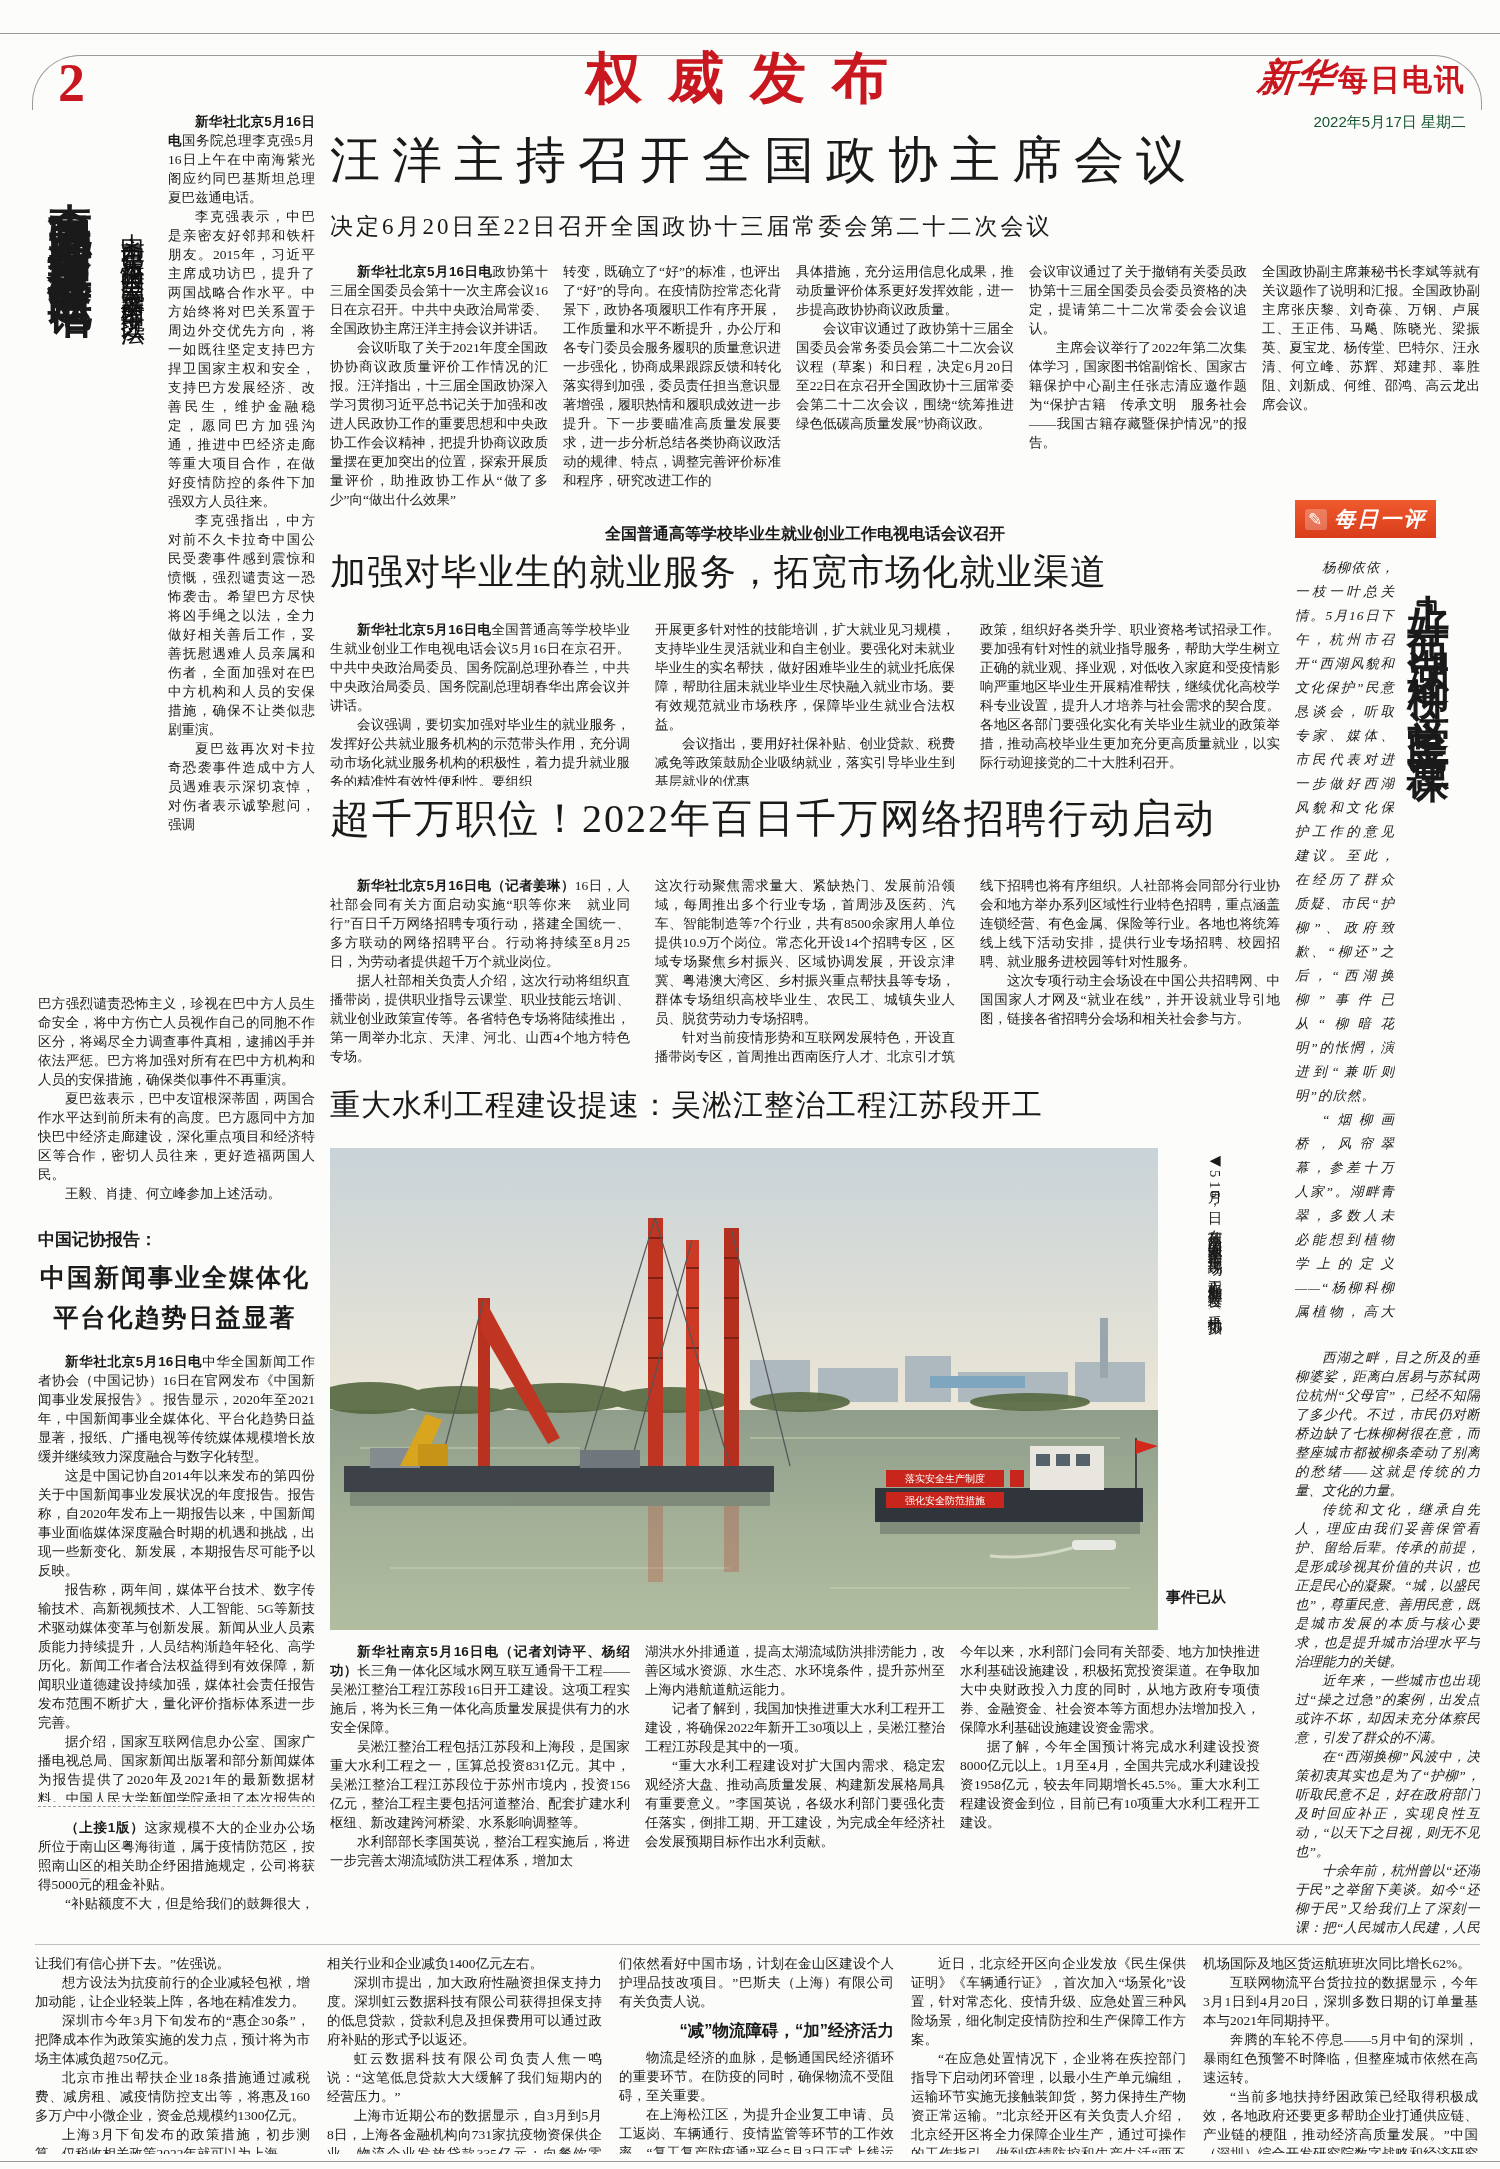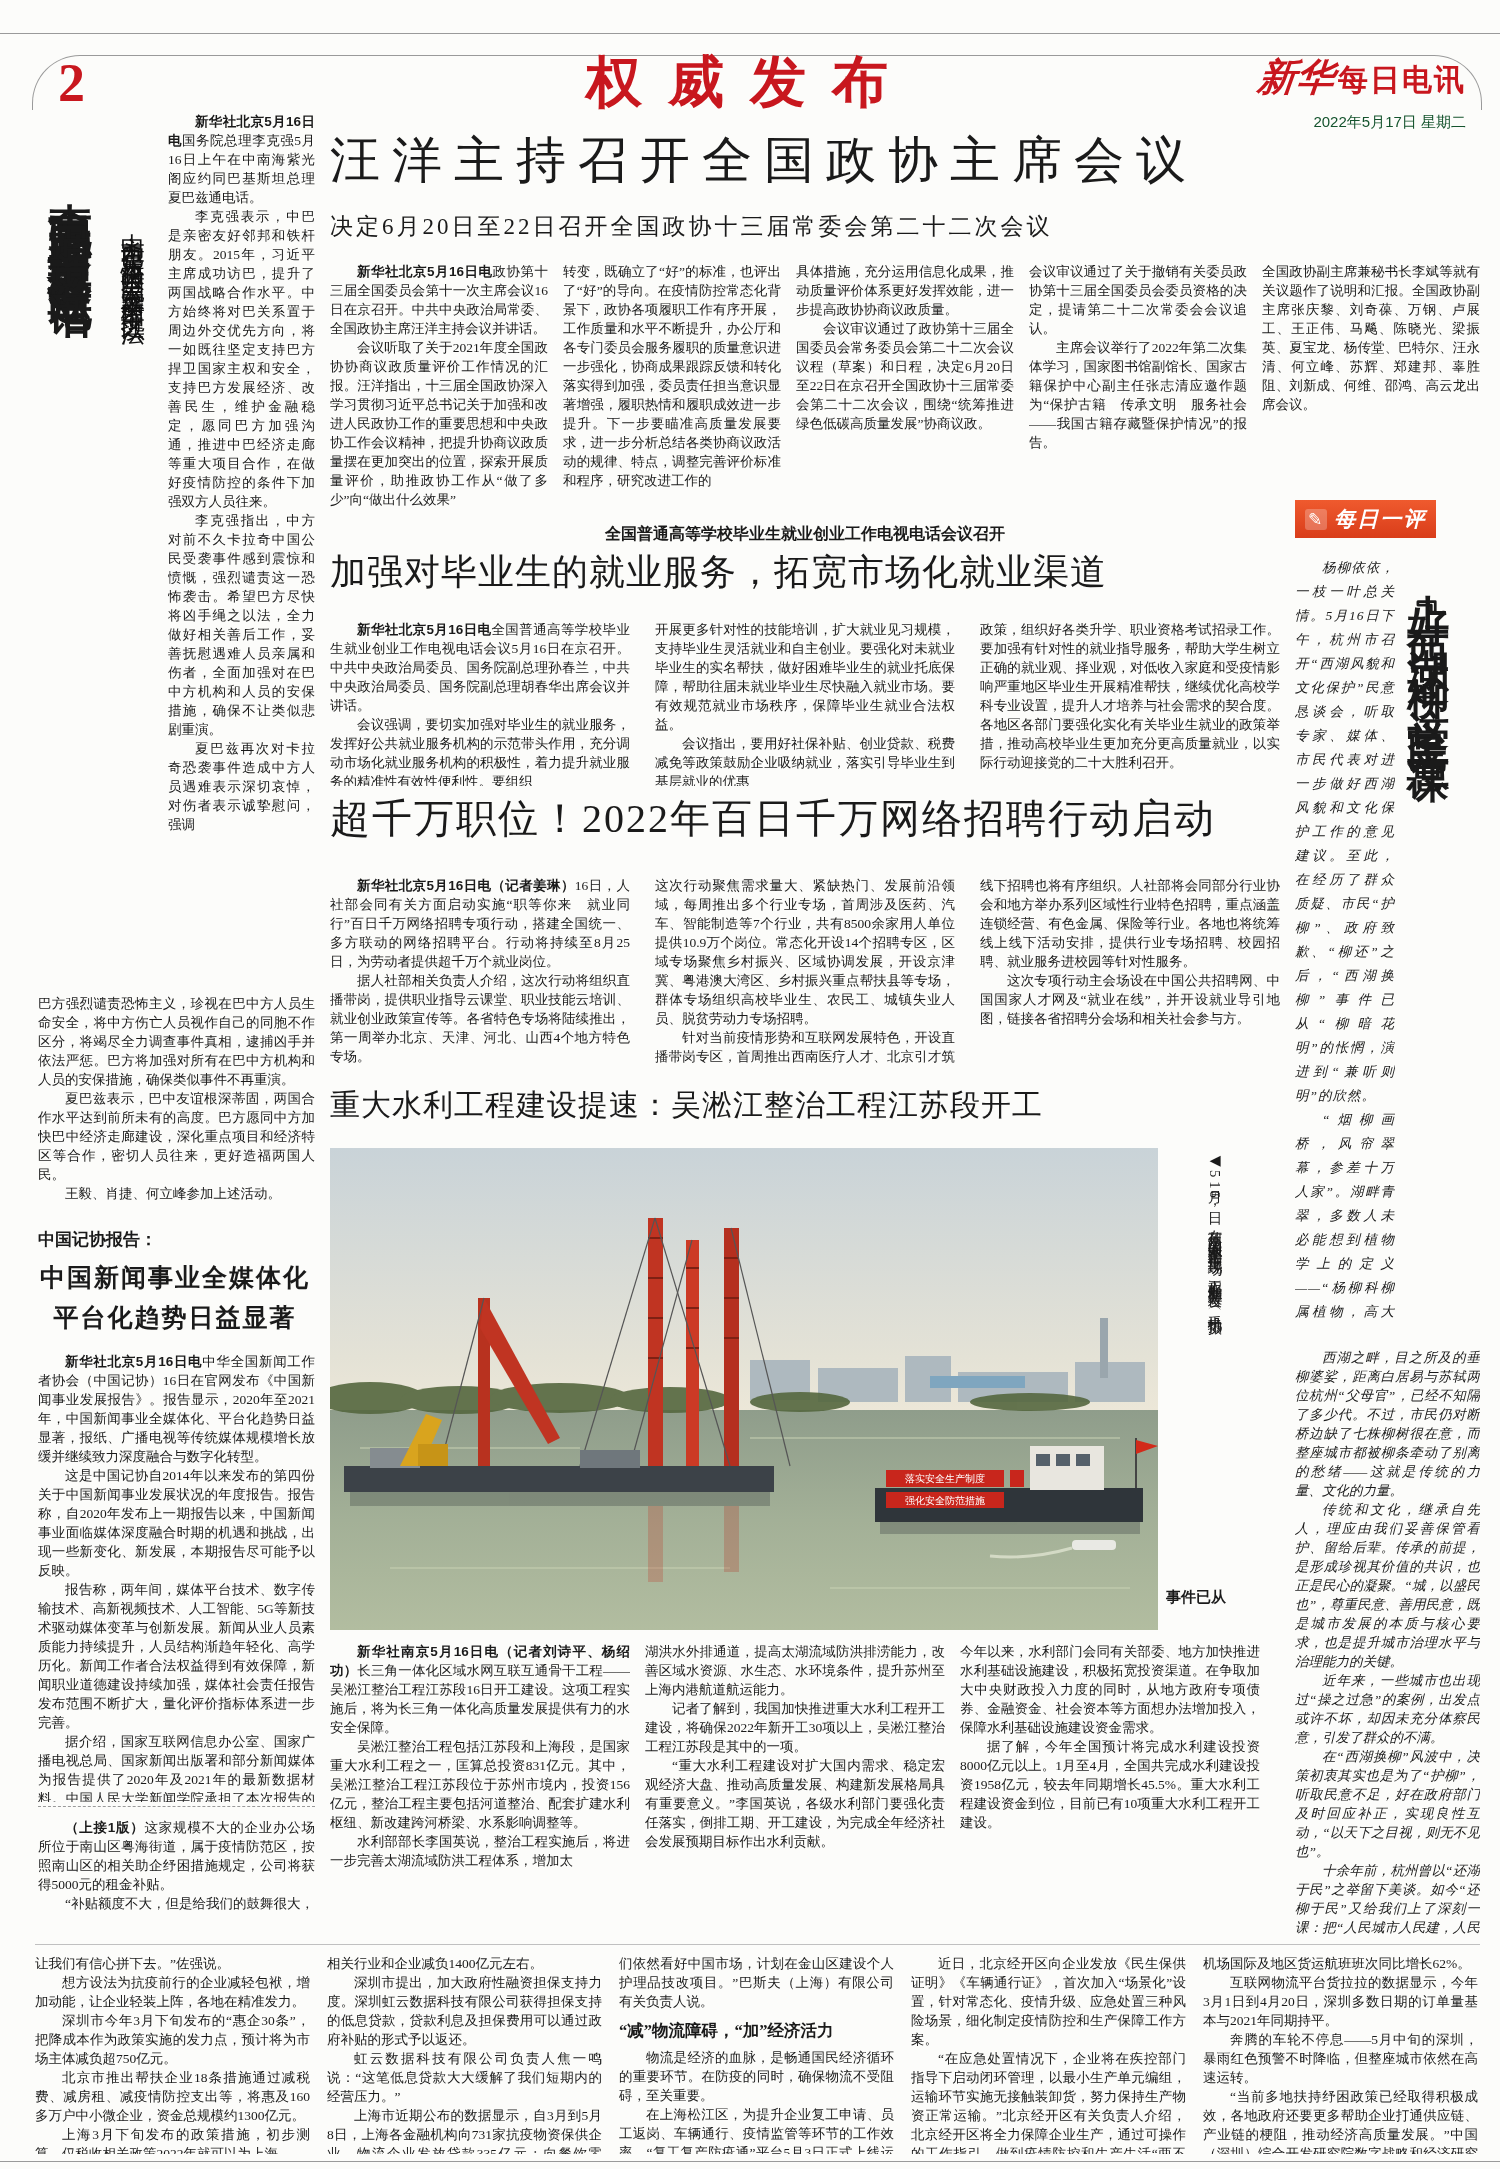--- a/index.html
+++ b/index.html
@@ -4,21 +4,21 @@
 <style>
   html,body{margin:0;padding:0;background:#e9e9e6;}
   #paper{position:relative;width:1500px;height:2169px;background:#fcfcfa;margin:0 auto;
          font-family:"Liberation Serif","DejaVu Serif",serif;color:#1a1a1a;overflow:hidden;}
   .abs{position:absolute;}
   .rule{border-top:1.5px solid #9a9a9a;height:0;}
   .headbox{border:1.5px solid #9a9a9a;border-bottom:none;border-radius:48px 48px 0 0;}
   .red{color:#c8171e;}
   .pagenum{font-size:54px;font-weight:bold;line-height:1;}
   .masthead{font-size:56px;font-weight:bold;letter-spacing:26px;text-align:center;line-height:1;
-            font-family:Liberation Serif, serif;}
+            font-family:Liberation Mono, monospace;}
   .logo1{font-size:38px;font-weight:bold;font-style:italic;transform:skewX(-6deg);display:inline-block;line-height:1;}
   .logo2{font-size:30px;font-weight:bold;display:inline-block;line-height:1;letter-spacing:2px;}
   .dateline-top{font-size:15px;color:#14532d;font-family:"Liberation Sans","DejaVu Sans",sans-serif;text-align:right;}
   .vhl{writing-mode:vertical-rl;font-weight:bold;font-size:44px;letter-spacing:6px;line-height:1.15;}
   .vsub{writing-mode:vertical-rl;font-size:24px;letter-spacing:4px;color:#111;line-height:1.2;}
   .body13{font-size:13.5px;line-height:19px;text-align:justify;overflow:hidden;}
   .body13 p{margin:0;text-indent:2em;}
   .body13 p.noind{text-indent:0;}
   .dl{font-weight:700;font-family:"Liberation Sans","DejaVu Sans",sans-serif;}
   .hl-center{text-align:left;font-weight:normal;line-height:1.15;}
@@ -27,22 +27,22 @@
   .cols .c{overflow:hidden;}
   .badge{background:linear-gradient(180deg,#ef5a2e,#d93d1a);color:#fff;display:flex;align-items:center;
          font-family:"Liberation Sans","DejaVu Sans",sans-serif;font-weight:700;font-style:italic;
          font-size:21px;padding:0 10px;letter-spacing:2px;}
   .badge .pen{font-style:normal;font-size:17px;margin-right:7px;background:rgba(255,255,255,.25);
               border-radius:3px;padding:0 3px;}
   .cmtext{font-style:italic;}
   .vcap{writing-mode:vertical-rl;font-size:14.5px;line-height:27px;letter-spacing:2px;}
   .credit{font-weight:700;font-family:"Liberation Sans","DejaVu Sans",sans-serif;font-size:15px;}
   .dashed{border-top:1.5px dashed #9a9a9a;height:0;}
-  .subhd{font-family:Liberation Serif, serif;font-weight:700;font-size:16.5px;
-         text-align:left;text-indent:0 !important;margin:10px 0 8px 0 !important;}
+  .subhd{font-family:Liberation Sans, sans-serif;font-weight:700;font-size:16.5px;
+         text-align:right;text-indent:0 !important;margin:10px 0 8px 0 !important;}
   .jxhl{font-weight:bold;font-size:25px;letter-spacing:2px;text-align:center;line-height:40px;}
 </style>
 </head>
 <body>
 
 <div id="paper">
 
   <div class="abs rule" style="left:0;right:0;top:33px"></div>
   <div class="abs headbox" style="left:32px;right:18px;top:55px;height:54px"></div>
   <div class="abs red pagenum" style="left:58px;top:56px">2</div>

